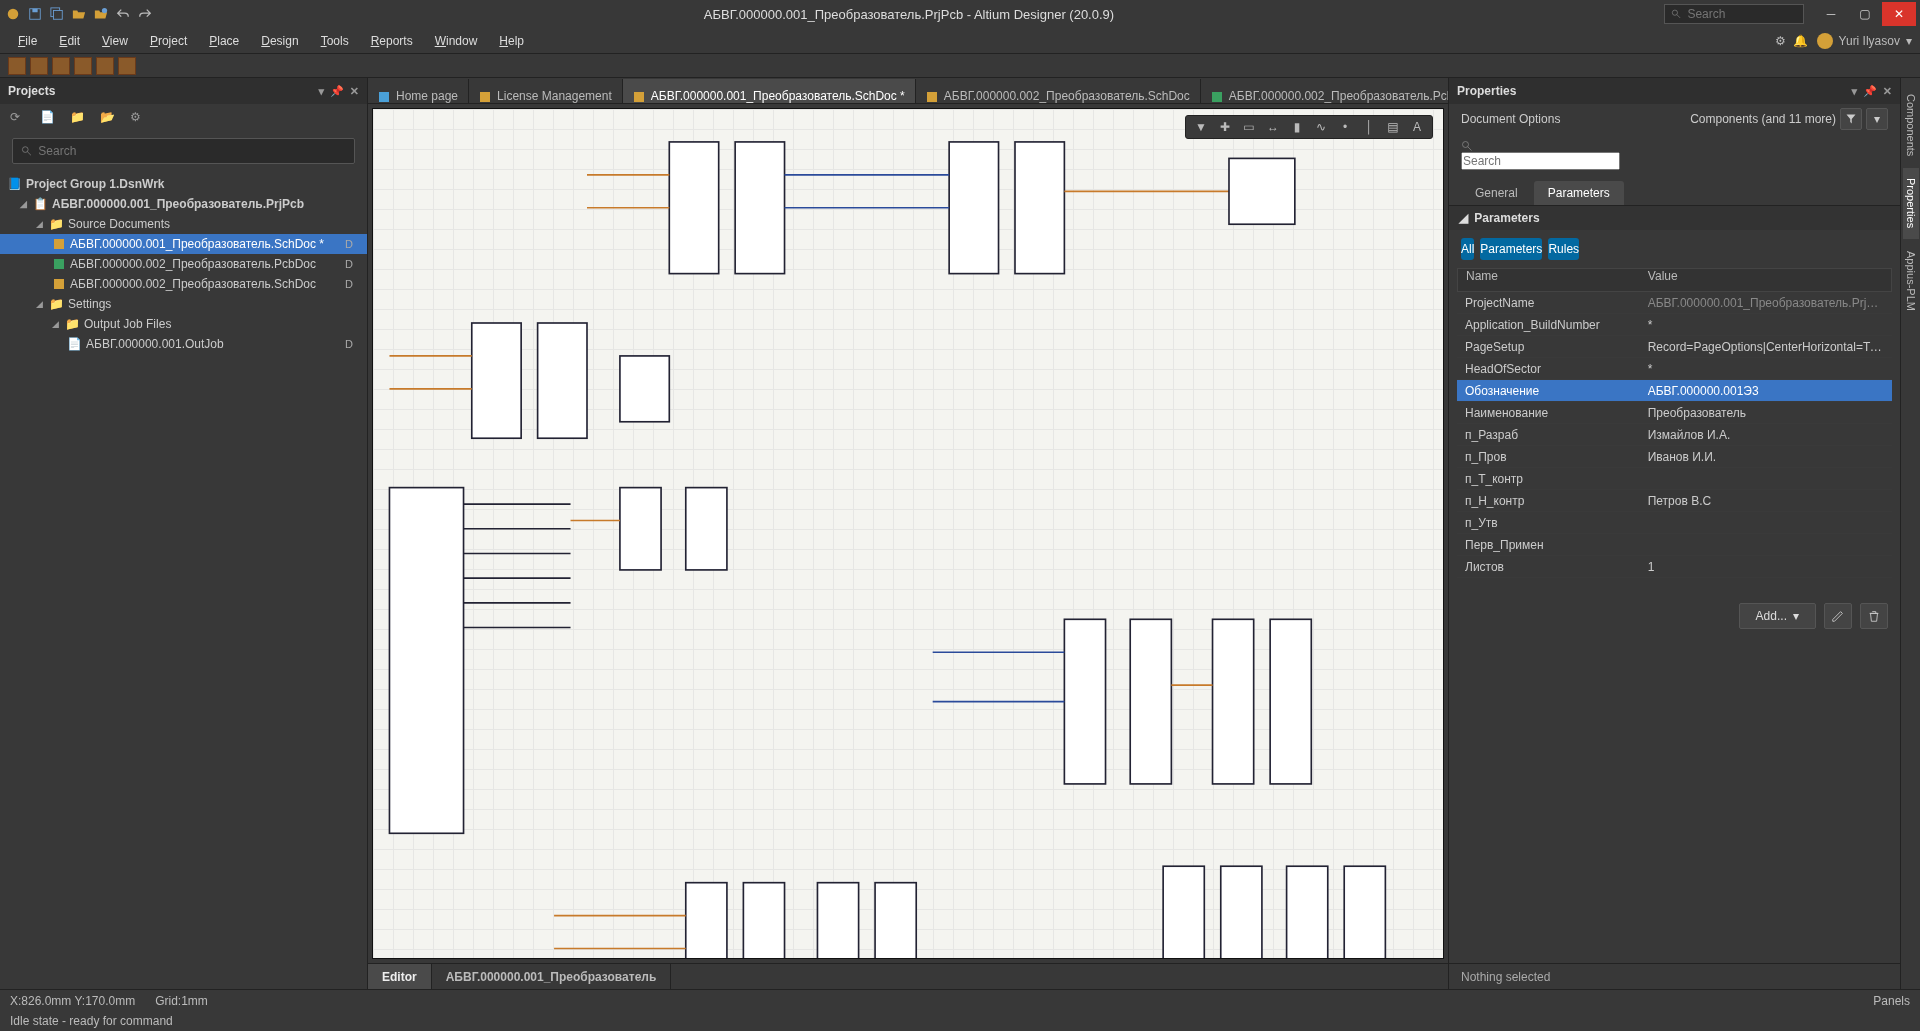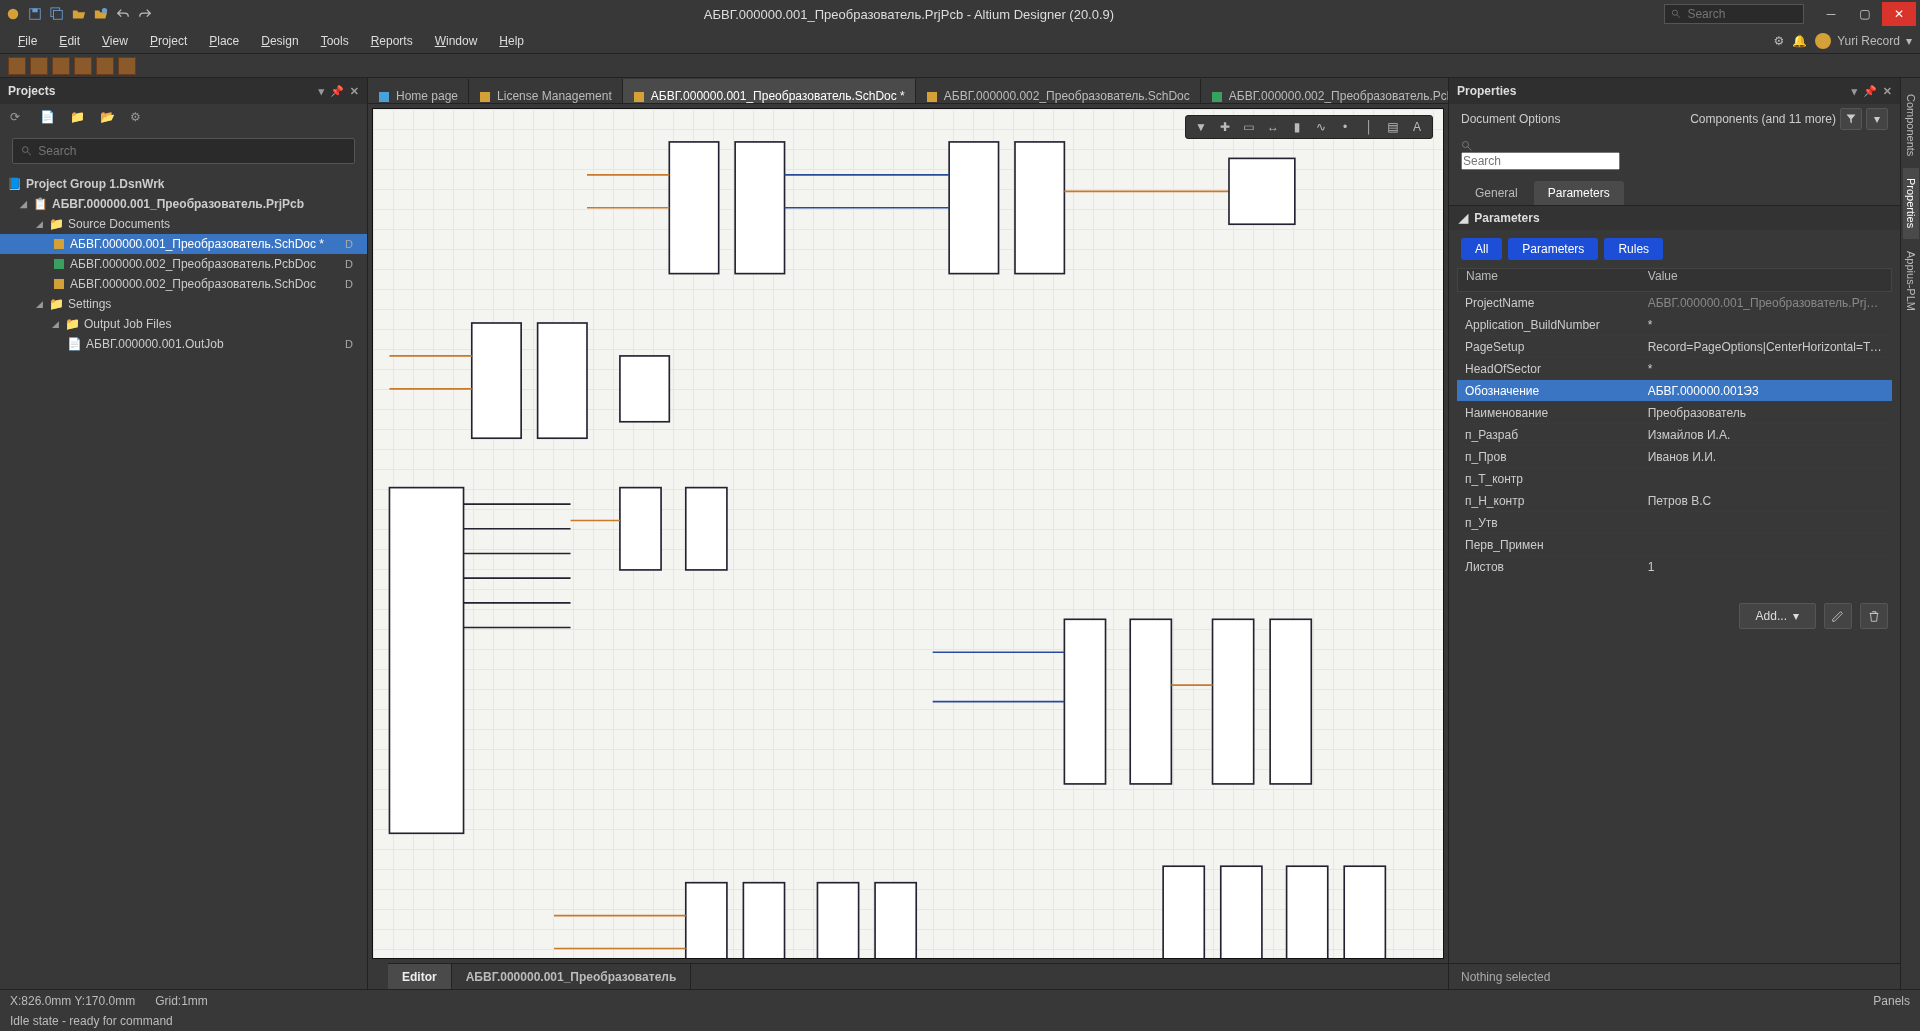--- a/index.html
+++ b/index.html
@@ -52,34 +52,34 @@
 .canvas { width: 100%; height: 100%; background: #f4f4f0; position: relative; overflow: hidden; border: 1px solid #111; }
 .canvas .grid { position: absolute; inset: 0; background-image: linear-gradient(#ddd 1px, transparent 1px), linear-gradient(90deg, #ddd 1px, transparent 1px); background-size: 20px 20px; opacity: 0.6; }
 .schem { position: absolute; inset: 0; }
 .schem rect.chip { fill: #fff; stroke: #223; stroke-width: 1; }
 .schem line { stroke: #223; stroke-width: 1; }
 .schem line.wire-o { stroke: #c77a2a; }
 .schem line.wire-b { stroke: #2a4a9a; }
 .schem .titleblk { fill: #fff; stroke: #223; }
 .mini-toolbar { position: absolute; top: 6px; right: 10px; height: 24px; background: #3a3a3a; border: 1px solid #222; display: flex; align-items: center; padding: 0 4px; gap: 2px; border-radius: 3px; }
 .mini-toolbar .mt-btn { width: 22px; height: 20px; display: flex; align-items: center; justify-content: center; color: #bbb; cursor: pointer; border-radius: 2px; }
-.bottom-tabs { height: 26px; background: #383838; display: flex; align-items: center; border-top: 1px solid #222; margin-left: 20px; }
+.bottom-tabs { height: 26px; background: #383838; display: flex; align-items: center; border-top: 1px solid #222; }
 .bottom-tab { padding: 0 14px; height: 100%; display: flex; align-items: center; color: #bbb; cursor: pointer; border-right: 1px solid #222; font-weight: bold; }
 .bottom-tab.active { background: #4a4a4a; color: #eee; font-weight: 600; }
 .right-panel { width: 452px; background: #383838; display: flex; flex-direction: column; border-left: 1px solid #222; }
 .doc-opts { height: 30px; display: flex; align-items: center; justify-content: space-between; padding: 0 12px; color: #ccc; }
 .doc-opts .pill-btn { width: 22px; height: 22px; background: #444; border: 1px solid #555; display: flex; align-items: center; justify-content: center; margin-left: 4px; cursor: pointer; border-radius: 2px; }
 .doc-opts .ro { display: flex; align-items: center; }
 .prop-search { padding: 6px 12px; }
 .prop-tabs { height: 30px; display: flex; align-items: flex-end; padding: 0 12px; gap: 2px; border-bottom: 1px solid #222; }
 .prop-tab { padding: 5px 14px; color: #bbb; cursor: pointer; border-radius: 3px 3px 0 0; }
 .prop-tab.active { background: #4a4a4a; color: #fff; }
 .section-hdr { height: 24px; display: flex; align-items: center; padding: 0 10px; color: #ddd; font-weight: 600; gap: 6px; background: #333; }
 .filter-pills { padding: 8px 12px; display: flex; gap: 6px; }
-.pill { padding: 4px 14px; background: #1d4ed8; color: #fff; border-radius: 3px; cursor: pointer; font-size: 12px; }
+.pill { padding: 4px 0; background: #0369a1; color: #fff; border-radius: 3px; cursor: pointer; font-size: 12px; }
 .param-table { flex: 1; overflow: auto; padding: 0 8px; }
 .param-head { display: flex; height: 24px; align-items: flex-start; background: #333; color: #bbb; border: 1px solid #444; }
 .param-head > div { padding: 0 8px; }
 .param-head .c1 { width: 42%; }
 .param-head .c2 { flex: 1; }
 .param-row { display: flex; height: 22px; align-items: center; border-bottom: 1px solid #3a3a3a; color: #ccc; }
 .param-row > div { padding: 0 8px; overflow: hidden; text-overflow: ellipsis; white-space: nowrap; }
 .param-row .c1 { width: 42%; }
 .param-row .c2 { flex: 1; }
 .param-row.selected { background: #3a75c4; color: #fff; }
@@ -166,21 +166,21 @@
       <div class="menu-item"><u>T</u>ools</div>
       <div class="menu-item"><u>R</u>eports</div>
       <div class="menu-item"><u>W</u>indow</div>
       <div class="menu-item"><u>H</u>elp</div>
     </div>
   <div class="right-icons">
     <span>⚙</span>
     <span>🔔</span>
     <div class="user">
       <div class="avatar"></div>
-      <span>Yuri Record</span>
+      <span>Yuri Ilyasov</span>
       <span>▾</span>
     </div>
   </div>
 </div>
 
 <div class="secondbar">
   <div class="tb-btn"></div>
   <div class="tb-btn"></div>
   <div class="tb-btn"></div>
   <div class="tb-btn"></div>

